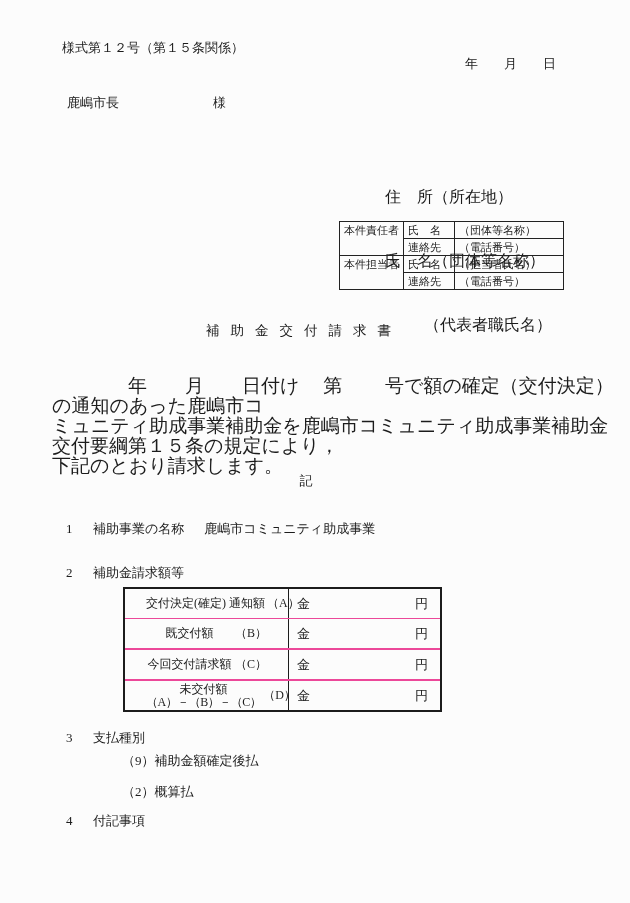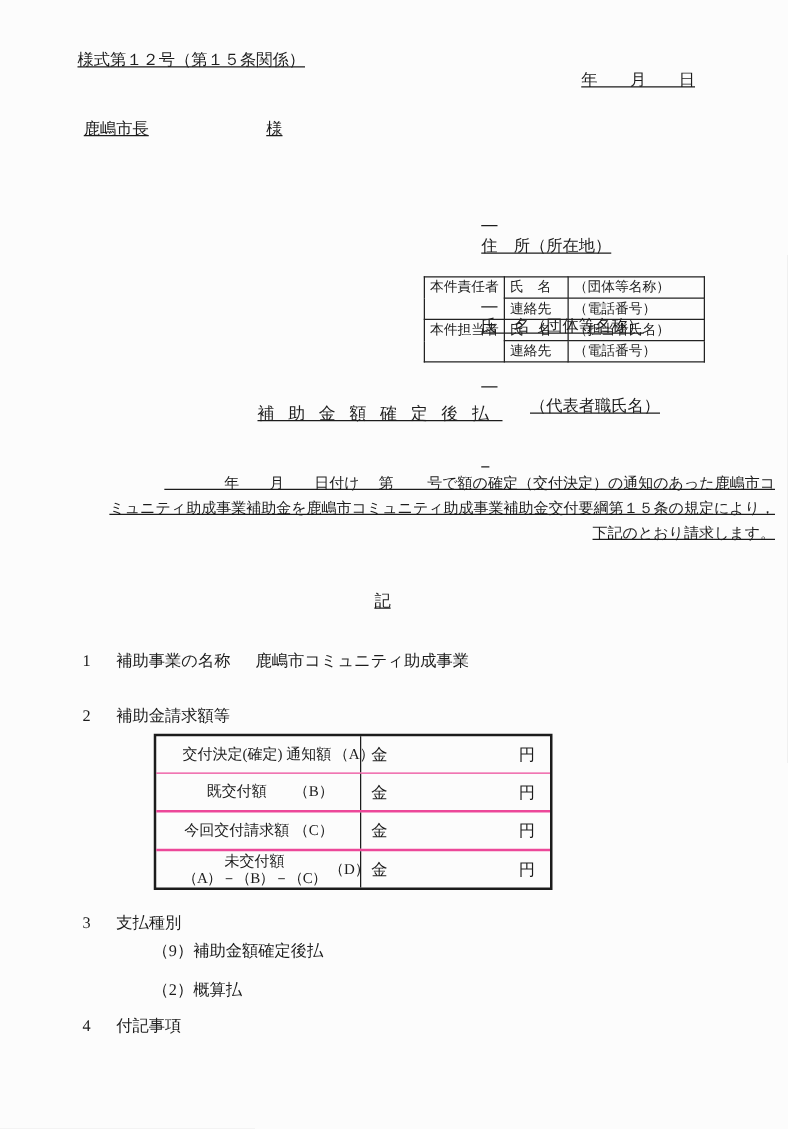--- a/index.html
+++ b/index.html
@@ -1,48 +1,47 @@
 <!DOCTYPE html>
 <html><head>
 <meta charset="utf-8">
 <style>
   html,body { margin:0; padding:0; background:#e8e8e8; }
   .page {
     position:relative; width:630px; height:903px; margin:0 auto;
     background:#fcfcfc; color:#1c1c1c; overflow:hidden;
     font-family:"Liberation Serif","DejaVu Serif",serif;
   }
-  .abs { position:absolute; white-space:pre;text-decoration:underline; }
+  .abs { position:absolute; white-space:pre; }
   .fs13 { font-size:13px; line-height:15px; }
 
   .form-number { left:62px; top:40px; }
   .date-line { right:74px; top:56px; }
   .recipient-line { left:67px; top:95px; }
   .recipient-line .honorific { margin-left:94px; }
 
-  .submitter { left:385px; top:143px; font-size:13px; line-height:21.4px; }
+  .submitter { left:385px; top:143px; font-size:16px; line-height:21.4px; }
   .submitter .rep { padding-left:39px; }
 
   .contact-table { position:absolute; left:339px; top:221px; border-collapse:collapse; }
   .contact-table td {
     border:1px solid #222; font-size:11px; line-height:13px;
     padding:1px 4px; height:14px; vertical-align:middle; white-space:pre;
   }
   .contact-table td.grp { width:55px; vertical-align:top; padding-top:2px; }
   .contact-table td.fld { width:42px; }
   .contact-table td.val { width:100px; }
 
   .doc-title {
     left:0; top:322px; width:608px; text-align:center;
     font-size:13.5px; letter-spacing:11px; white-space:pre;
   }
   .body-par {
-    left:52px; top:376px; width:568px; font-size:12px; line-height:20px;
+    left:52px; top:376px; width:568px; font-size:19px; line-height:20px;
     white-space:pre-wrap;
-    text-align:right;
   }
   .ki-marker { left:0; top:472px; width:612px; text-align:center; font-size:13px; }
 
   .item { position:absolute; left:66px; font-size:13px; line-height:15px; display:flex; white-space:pre; }
   .item .inum { display:inline-block; width:27px; }
   .item .ival { margin-left:20px; }
   .sub-option { position:absolute; left:122px; font-size:13px; line-height:15px; white-space:pre; }
 
   .amount-table {
     position:absolute; left:123px; top:587px; width:319px; height:125px;
@@ -97,21 +96,21 @@
       <td class="fld">氏　名</td>
       <td class="val">（担当者氏名）</td>
     </tr>
     <tr>
       <td class="fld">連絡先</td>
       <td class="val">（電話番号）</td>
     </tr>
   </tbody>
     </table>
 
-  <div class="abs doc-title">補助金額確定後払</div>
+  <div class="abs doc-title">補助金交付請求書</div>
 
   <div class="abs body-par">　　　　年　　月　　日付け　 第　　 号で額の確定（交付決定）の通知のあった鹿嶋市コ
 ミュニティ助成事業補助金を鹿嶋市コミュニティ助成事業補助金交付要綱第１５条の規定により，
 下記のとおり請求します。</div>
 
   <div class="abs ki-marker">記</div>
 
   <div class="item" style="top:521px"><span class="inum">1</span><span>補助事業の名称</span><span class="ival">鹿嶋市コミュニティ助成事業</span></div>
 
   <div class="item" style="top:565px"><span class="inum">2</span><span>補助金請求額等</span></div>

